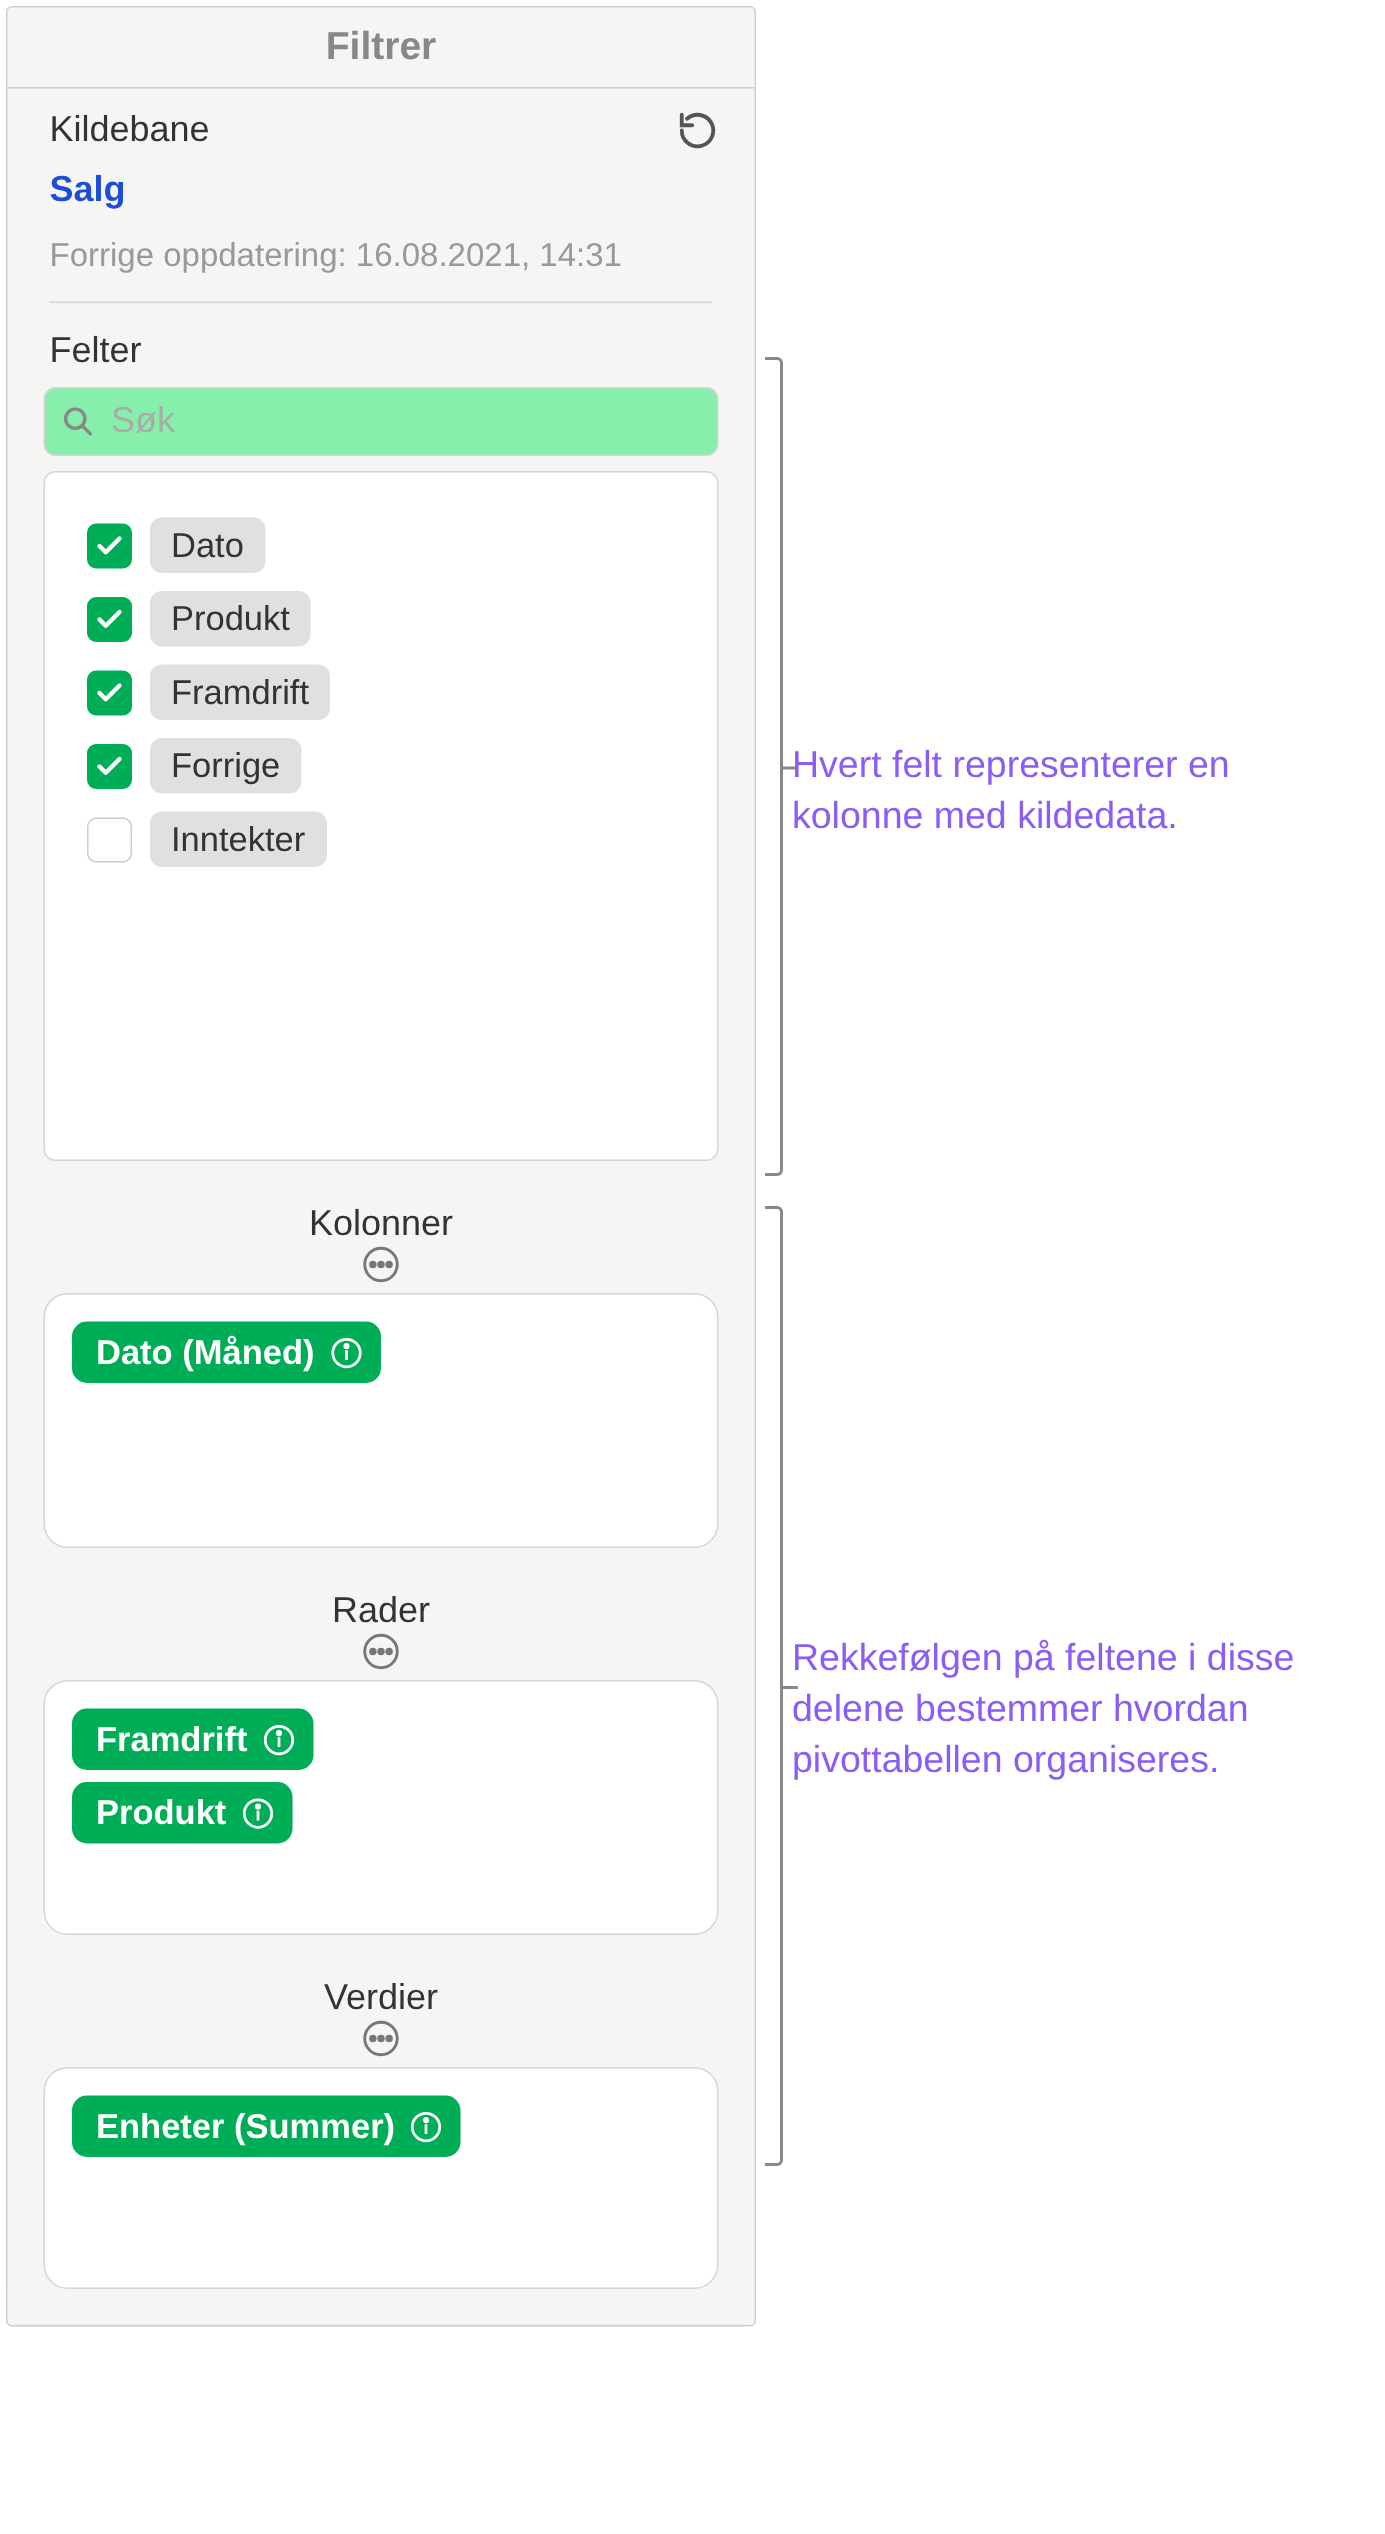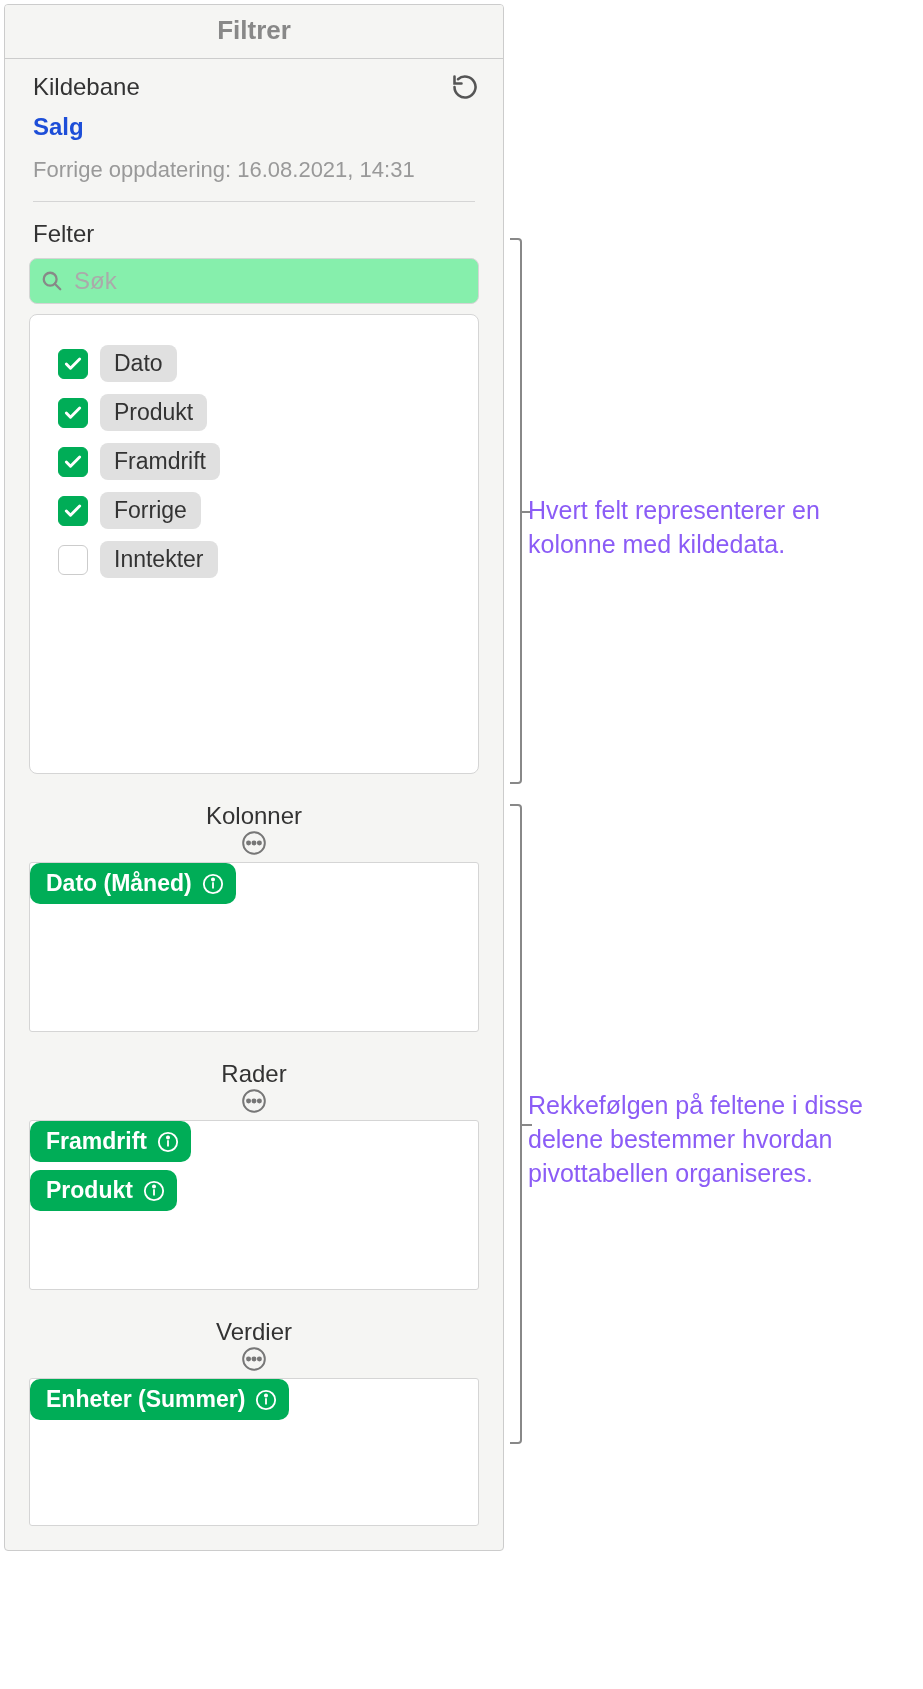--- a/index.html
+++ b/index.html
@@ -146,24 +146,24 @@
       color: #333;
     }
     .more-icon {
       width: 26px;
       height: 26px;
       cursor: pointer;
       color: #777;
     }
     .drop-box {
       border: 1px solid #d5d5d5;
-      border-radius: 3px;
+      border-radius: 16px;
       background: #fff;
       min-height: 148px;
-      padding: 0;
+      padding: 18px;
       display: flex;
       flex-direction: column;
       align-items: flex-start;
       gap: 8px;
     }
     .drop-box.tall { min-height: 170px; }
     .pill {
       background: #00ad57;
       color: #fff;
       border-radius: 10px;

